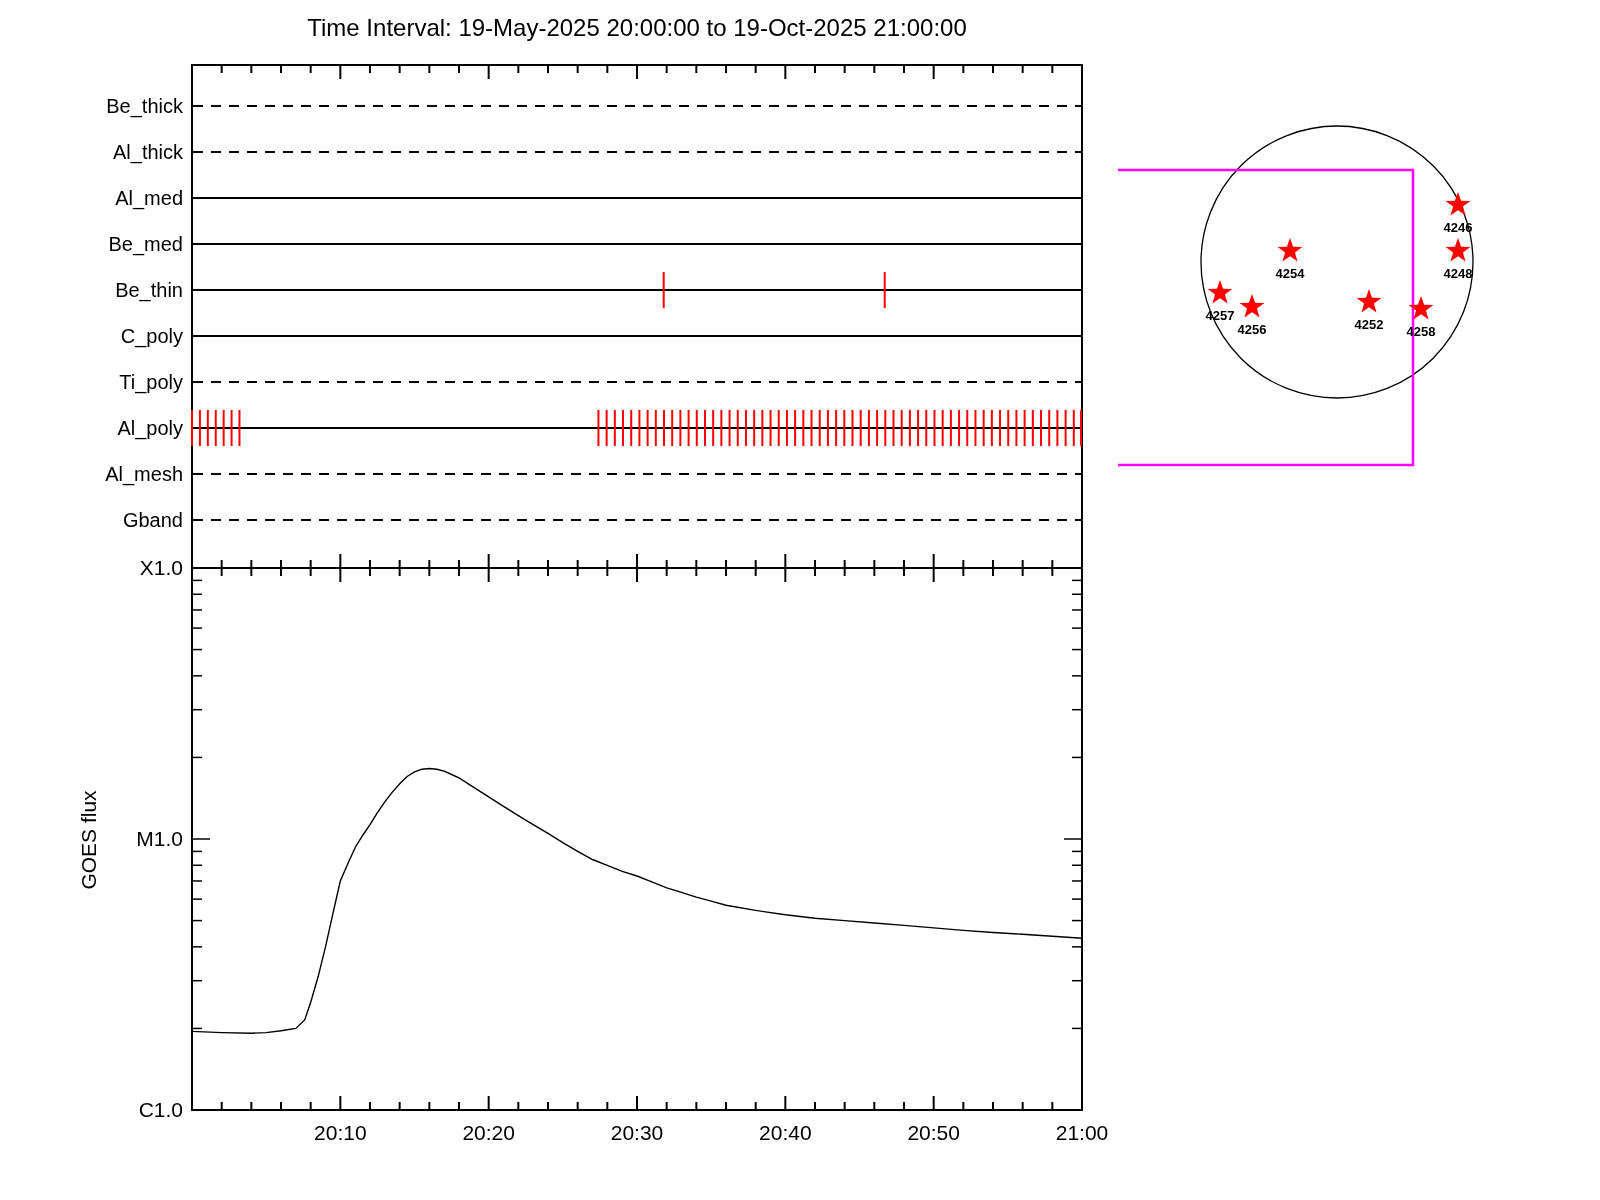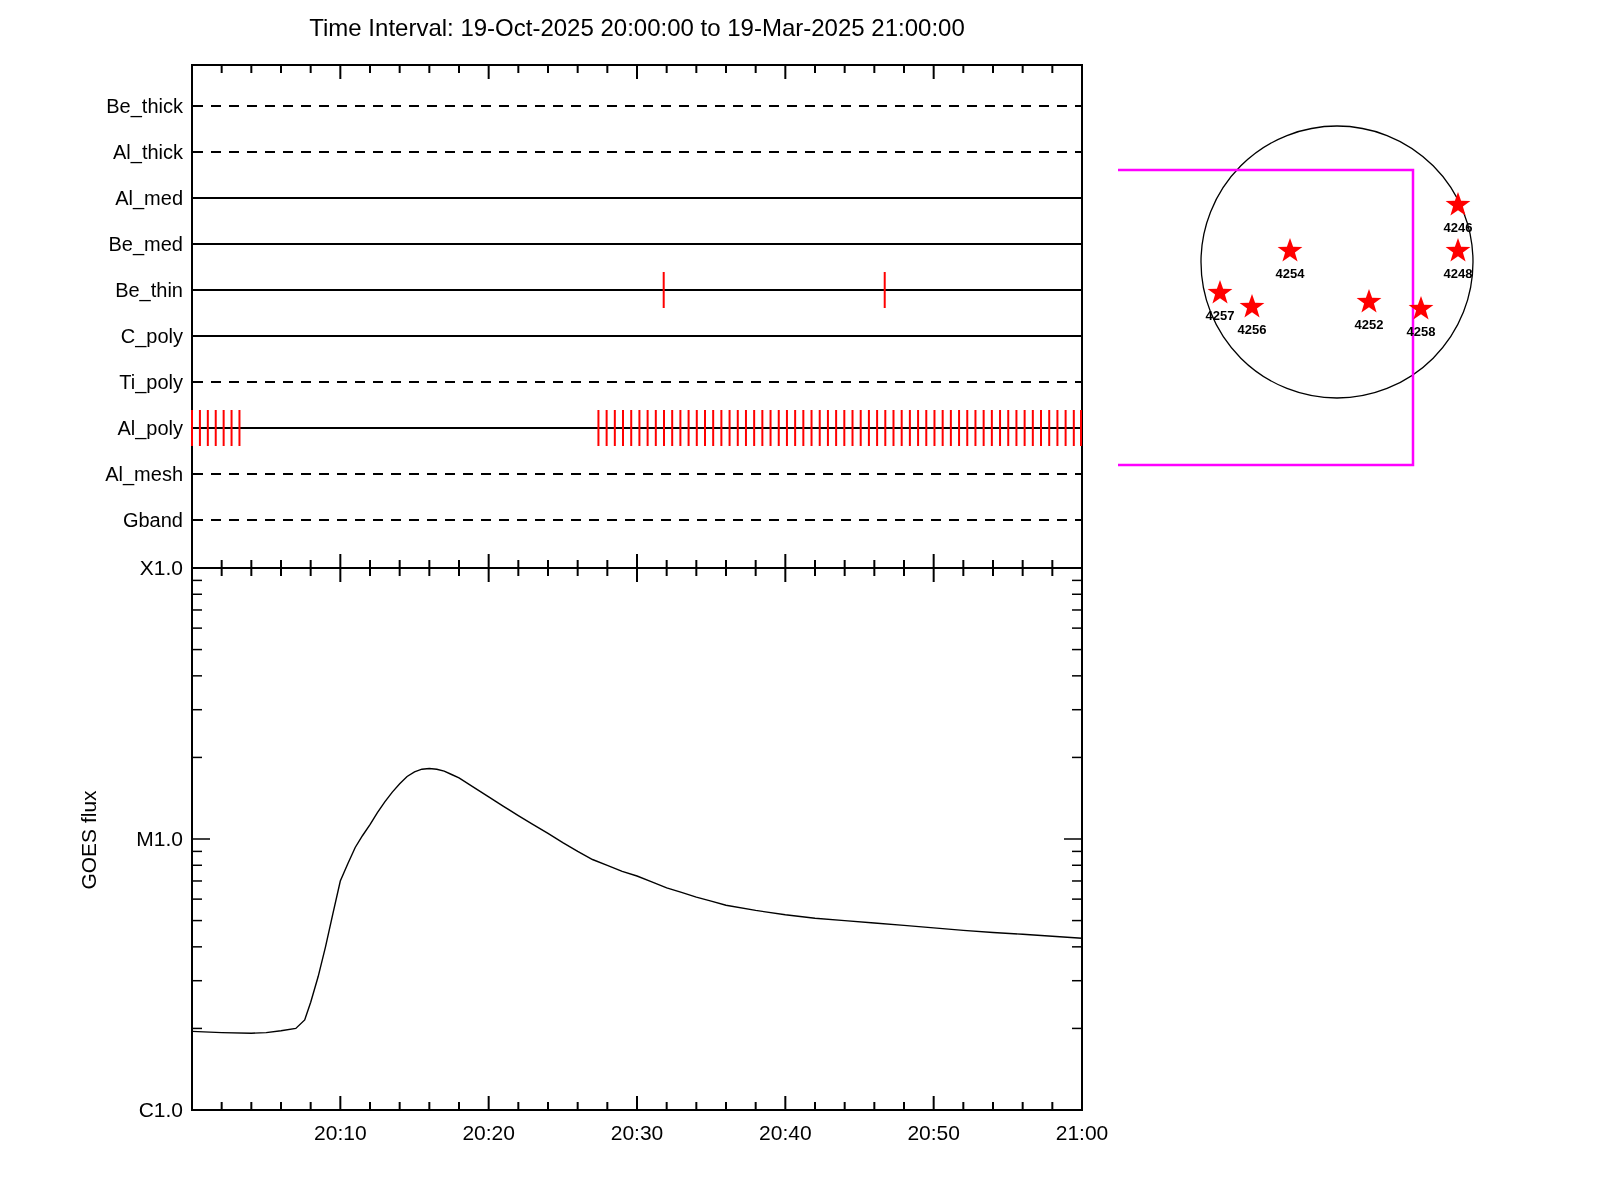--- a/index.html
+++ b/index.html
@@ -7,21 +7,21 @@
           font-family:"Liberation Sans", sans-serif;}
   #plot-title{position:absolute;left:192px;top:14px;width:890px;text-align:center;
               font-size:24px;color:#000;white-space:nowrap;}
   #plot-svg{position:absolute;left:0;top:0;}
   text{font-family:"Liberation Sans", sans-serif;}
 </style>
 </head>
 <body>
 
 <div id="canvas">
-  <div id="plot-title">Time Interval: 19-Oct-2025 20:00:00 to 19-Mar-2025 21:00:00</div>
+  <div id="plot-title">Time Interval: 19-May-2025 20:00:00 to 19-Oct-2025 21:00:00</div>
   <svg id="plot-svg" width="1600" height="1200" viewBox="0 0 1600 1200">
     <text transform="rotate(-90 96 840)" x="96" y="840" text-anchor="middle" font-size="21" fill="#000">GOES flux</text>
   <g>
         <rect x="192" y="65" width="890" height="503" fill="none" stroke="#000000" stroke-width="2"></rect>
         <line x1="221.66666666666666" y1="65" x2="221.66666666666666" y2="73" stroke="#000000" stroke-width="2"></line>
         <line x1="221.66666666666666" y1="568" x2="221.66666666666666" y2="560" stroke="#000000" stroke-width="2"></line>
         <line x1="251.33333333333334" y1="65" x2="251.33333333333334" y2="73" stroke="#000000" stroke-width="2"></line>
         <line x1="251.33333333333334" y1="568" x2="251.33333333333334" y2="560" stroke="#000000" stroke-width="2"></line>
         <line x1="281" y1="65" x2="281" y2="73" stroke="#000000" stroke-width="2"></line>
         <line x1="281" y1="568" x2="281" y2="560" stroke="#000000" stroke-width="2"></line>

